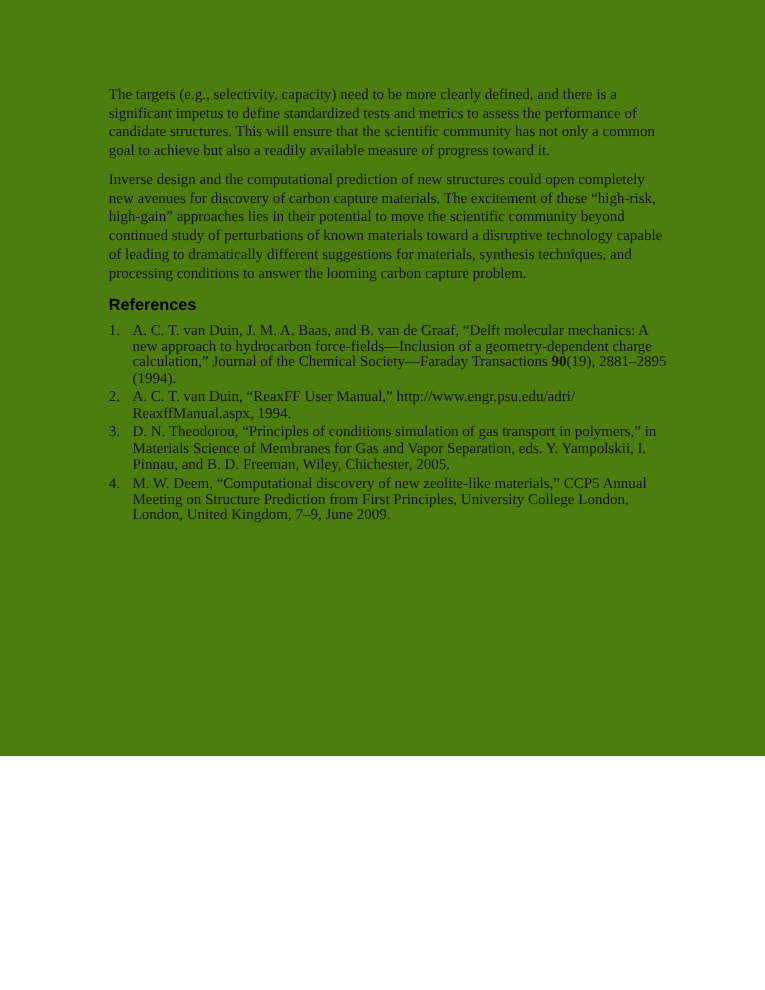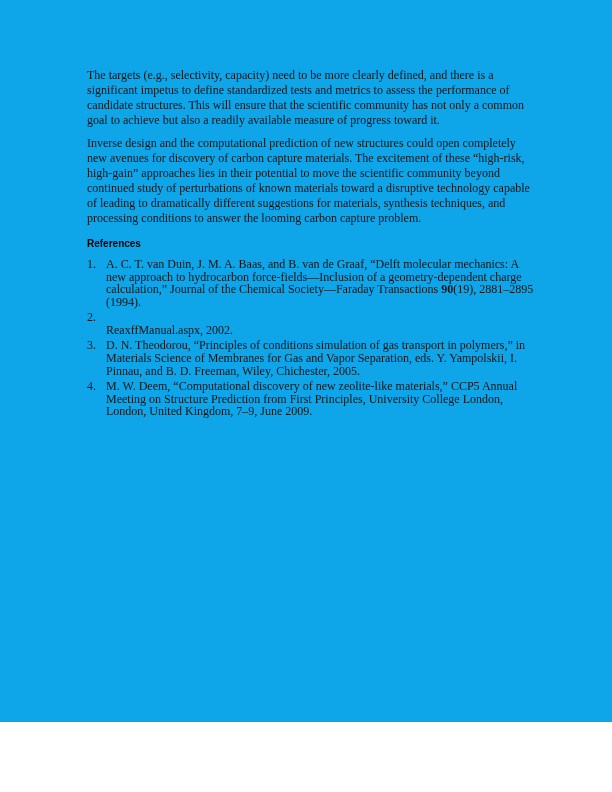--- a/index.html
+++ b/index.html
@@ -3,42 +3,42 @@
 <meta charset="utf-8">
 <style>
   html, body {
     margin: 0;
     padding: 0;
     background: #ffffff;
   }
   .page {
     position: relative;
     width: 612px;
-    height: 722px;
-    background: #0ea5e9;
+    height: 605px;
+    background: #4d7c0f;
     overflow: hidden;
     font-family: "Liberation Serif", serif;
     color: #141414;
   }
   .content {
     position: absolute;
     left: 87px;
     top: 68px;
     width: 450px;
   }
   .para {
     font-size: 12px;
     line-height: 15px;
     margin: 0 0 8px 0;
     text-align: left;
   }
   .refs-heading {
     font-family: "Liberation Sans", sans-serif;
     font-weight: bold;
-    font-size: 10px;
+    font-size: 13px;
     line-height: 16px;
     margin: 10px 0 6px 0;
     color: #000000;
   }
   .ref-list {
     margin: 0;
     padding: 0;
   }
   .ref-item {
     position: relative;
@@ -73,21 +73,21 @@
     <p class="para">The targets (e.g., selectivity, capacity) need to be more clearly defined, and there is a significant impetus to define standardized tests and metrics to assess the performance of candidate structures. This will ensure that the scientific community has not only a common goal to achieve but also a readily available measure of progress toward it.</p>
 
     <p class="para">Inverse design and the computational prediction of new structures could open completely new avenues for discovery of carbon capture materials. The excitement of these “high-risk, high-gain” approaches lies in their potential to move the scientific community beyond continued study of perturbations of known materials toward a disruptive technology capable of leading to dramatically different suggestions for materials, synthesis techniques, and processing conditions to answer the looming carbon capture problem.</p>
 
     <h2 class="refs-heading">References</h2>
 
     <div class="ref-list">
 
       <div class="ref-item"><span class="ref-num">1.</span><span>A. C. T. van Duin, J. M. A. Baas, and B. van de Graaf, “Delft molecular mechanics: A new approach to hydrocarbon force-fields—Inclusion of a geometry-dependent charge calculation,” </span><span class="italic">Journal of the Chemical Society—Faraday Transactions</span><span> </span><span class="bold">90</span><span>(19), 2881–2895 (1994).</span></div>
 
-      <div class="ref-item"><span class="ref-num">2.</span><br><span>ReaxffManual.aspx, 2002.</span></div>
+      <div class="ref-item"><span class="ref-num">2.</span><span>A. C. T. van Duin, “ReaxFF User Manual,” http://www.engr.psu.edu/adri/</span><br><span>ReaxffManual.aspx, 1994.</span></div>
 
       <div class="ref-item"><span class="ref-num">3.</span><span>D. N. Theodorou, “Principles of conditions simulation of gas transport in polymers,” in </span><span class="italic">Materials Science of Membranes for Gas and Vapor Separation</span><span>, eds. Y. Yampolskii, I. Pinnau, and B. D. Freeman, Wiley, Chichester, 2005.</span></div>
 
       <div class="ref-item"><span class="ref-num">4.</span><span>M. W. Deem, “Computational discovery of new zeolite-like materials,” </span><span class="italic">CCP5 Annual Meeting on Structure Prediction from First Principles</span><span>, University College London, London, United Kingdom, 7–9, June 2009.</span></div>
 
     </div>
 
   </div>
 
   <div class="page-number">112</div>

